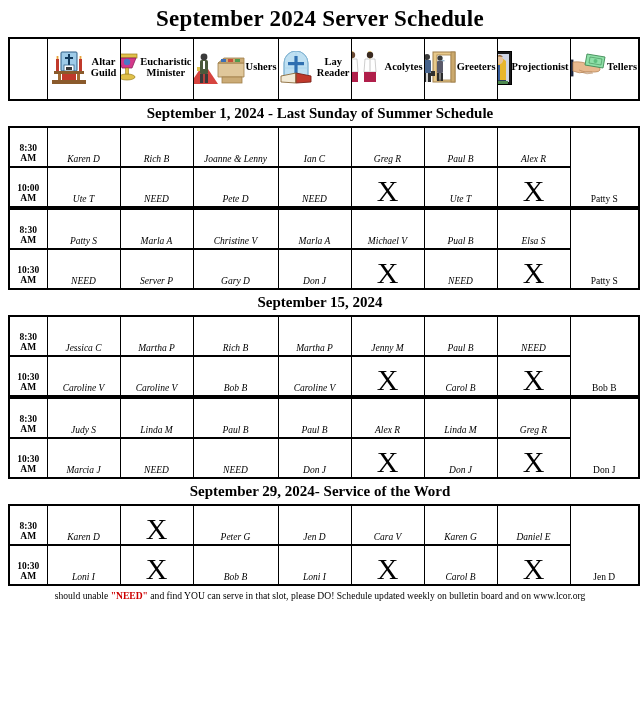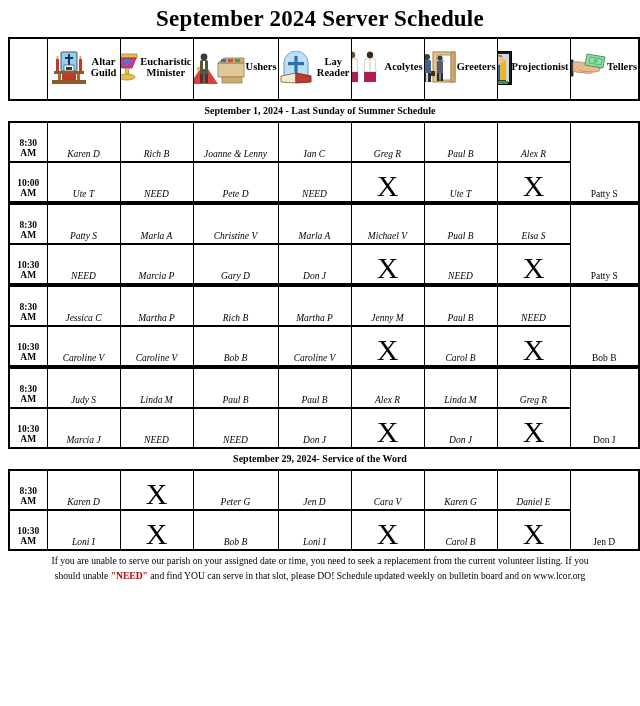--- a/index.html
+++ b/index.html
@@ -84,21 +84,21 @@
     align-items: center;
     justify-content: center;
     width: 100%;
     min-height: 0;
   }
   .icon-box svg { display: block; }
 
   
   .date-caption {
     text-align: center;
-    font-size: 10px;
+    font-size: 15px;
     font-weight: bold;
     line-height: 1;
     padding-top: 5px;
     padding-bottom: 5px;
   }
 
   
   .blk-table td { height: 36px; }
   .time-cell {
     font-size: 9.5px;
@@ -405,33 +405,34 @@
             <td class="name-cell">Marla A</td>
             <td class="name-cell">Michael V</td>
             <td class="name-cell">Pual B</td>
             <td class="name-cell">Elsa S</td>
             <td class="tell-cell tell-merged" rowspan="2">Patty S</td>
           </tr>
           <tr class="row-late">
             <td class="time-cell">10:30
 AM</td>
             <td class="name-cell">NEED</td>
-            <td class="name-cell">Marcia P</td>
+            <td class="name-cell">Server P</td>
             <td class="name-cell">Gary D</td>
             <td class="name-cell">Don J</td>
             <td class="x-cell">
               <span class="xmark">X</span>
             </td>
             <td class="name-cell">NEED</td>
             <td class="x-cell">
               <span class="xmark">X</span>
             </td>
           </tr>
         </tbody>
       </table>
+      <div class="date-caption">September 15, 2024</div>
       <table class="sched blk-table">
         <colgroup>
           <col class="c-time">
           <col class="c-role">
           <col class="c-role">
           <col class="c-role-w">
           <col class="c-role">
           <col class="c-role">
           <col class="c-role">
           <col class="c-role">
@@ -552,17 +553,16 @@
             <td class="name-cell">Carol B</td>
             <td class="x-cell">
               <span class="xmark">X</span>
             </td>
           </tr>
         </tbody>
       </table>
     </div>
 
   <div class="footer">
-    <div>If you are unable to serve our parish on your assigned date or time, you need to seek a replacement from the current volunteer listing.  If you</div>
     <div><span>should unable </span><span class="need-red">"NEED"</span><span> and find YOU can serve in that slot, please DO!  Schedule updated weekly on bulletin board and on www.lcor.org</span></div>
   </div>
 
 </div>
 
 </body></html>

